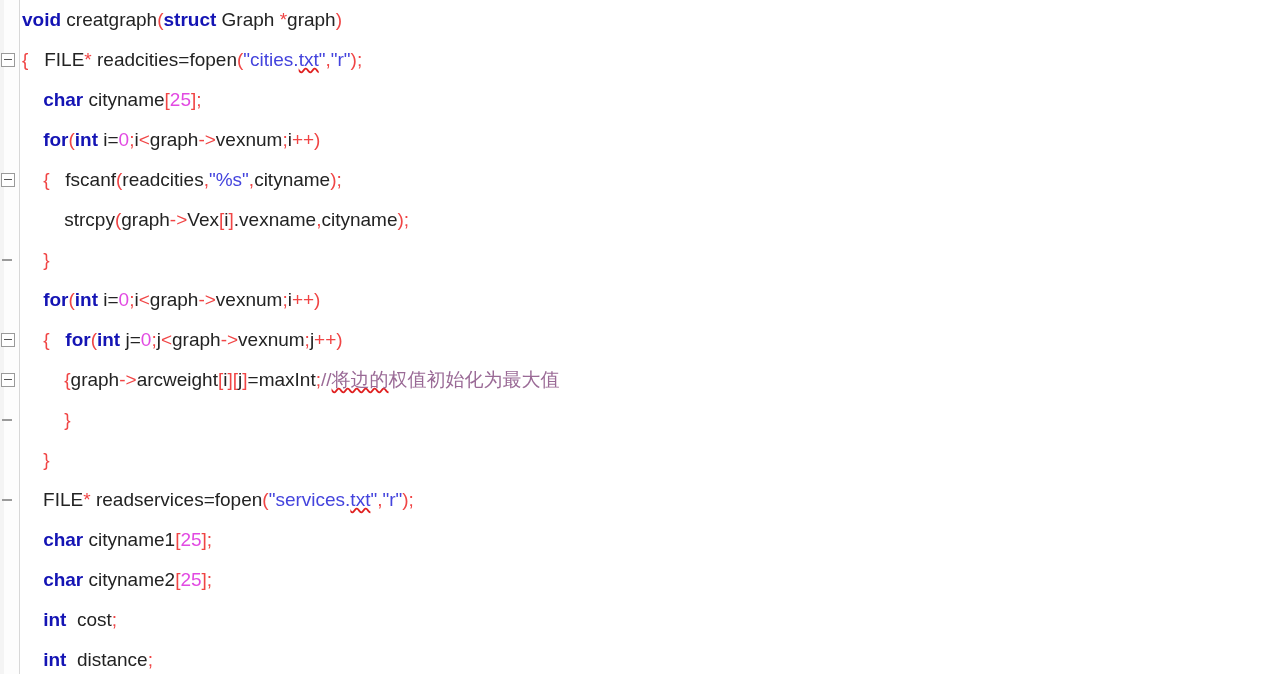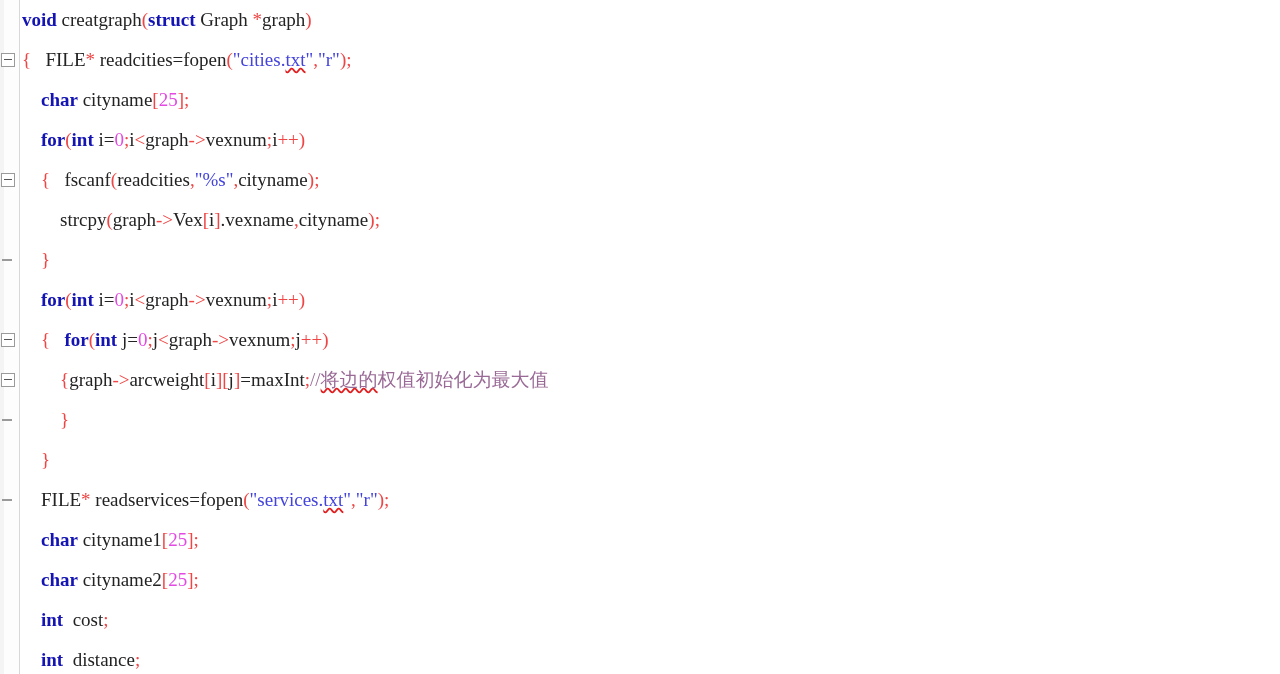--- a/index.html
+++ b/index.html
@@ -7,21 +7,21 @@
     margin: 0; padding: 0;
     width: 1280px; height: 674px;
     background: #ffffff;
     overflow: hidden;
   }
   .editor {
     position: relative;
     width: 1280px;
     height: 674px;
     background: #ffffff;
-    font-family: Liberation Serif, serif;
+    font-family: Liberation Sans, sans-serif;
     font-size: 19px;
     line-height: 40px;
     color: #1a1a1a;
   }
   
   .gutter {
     position: absolute;
     left: 0; top: 0;
     width: 20px; height: 674px;
     background: #fdfdfd;

